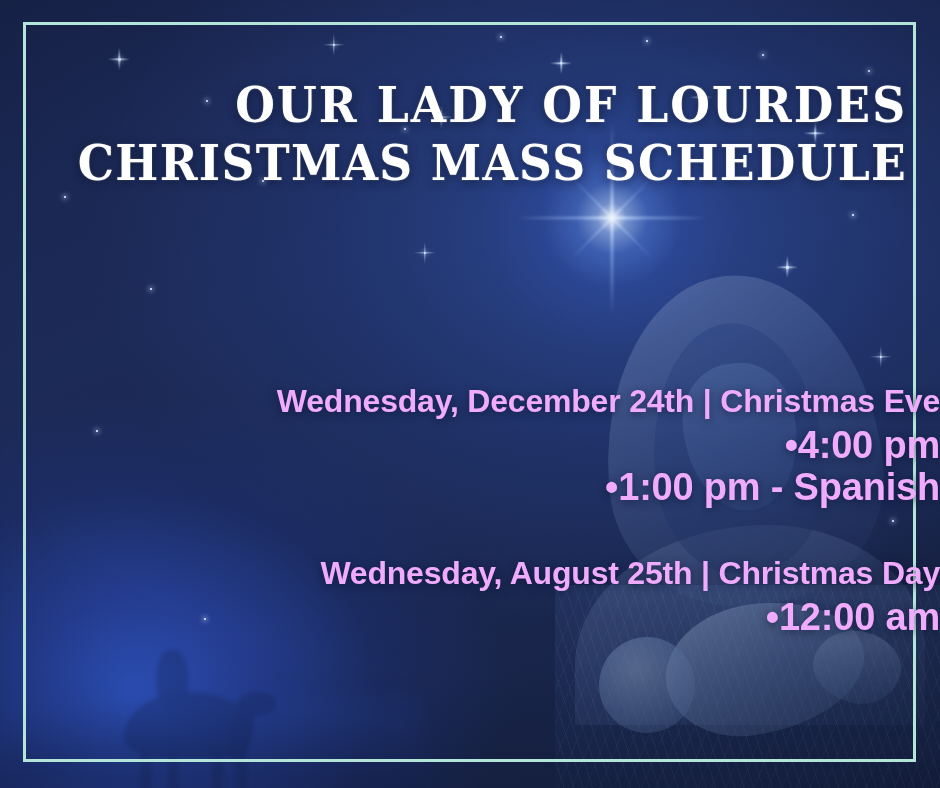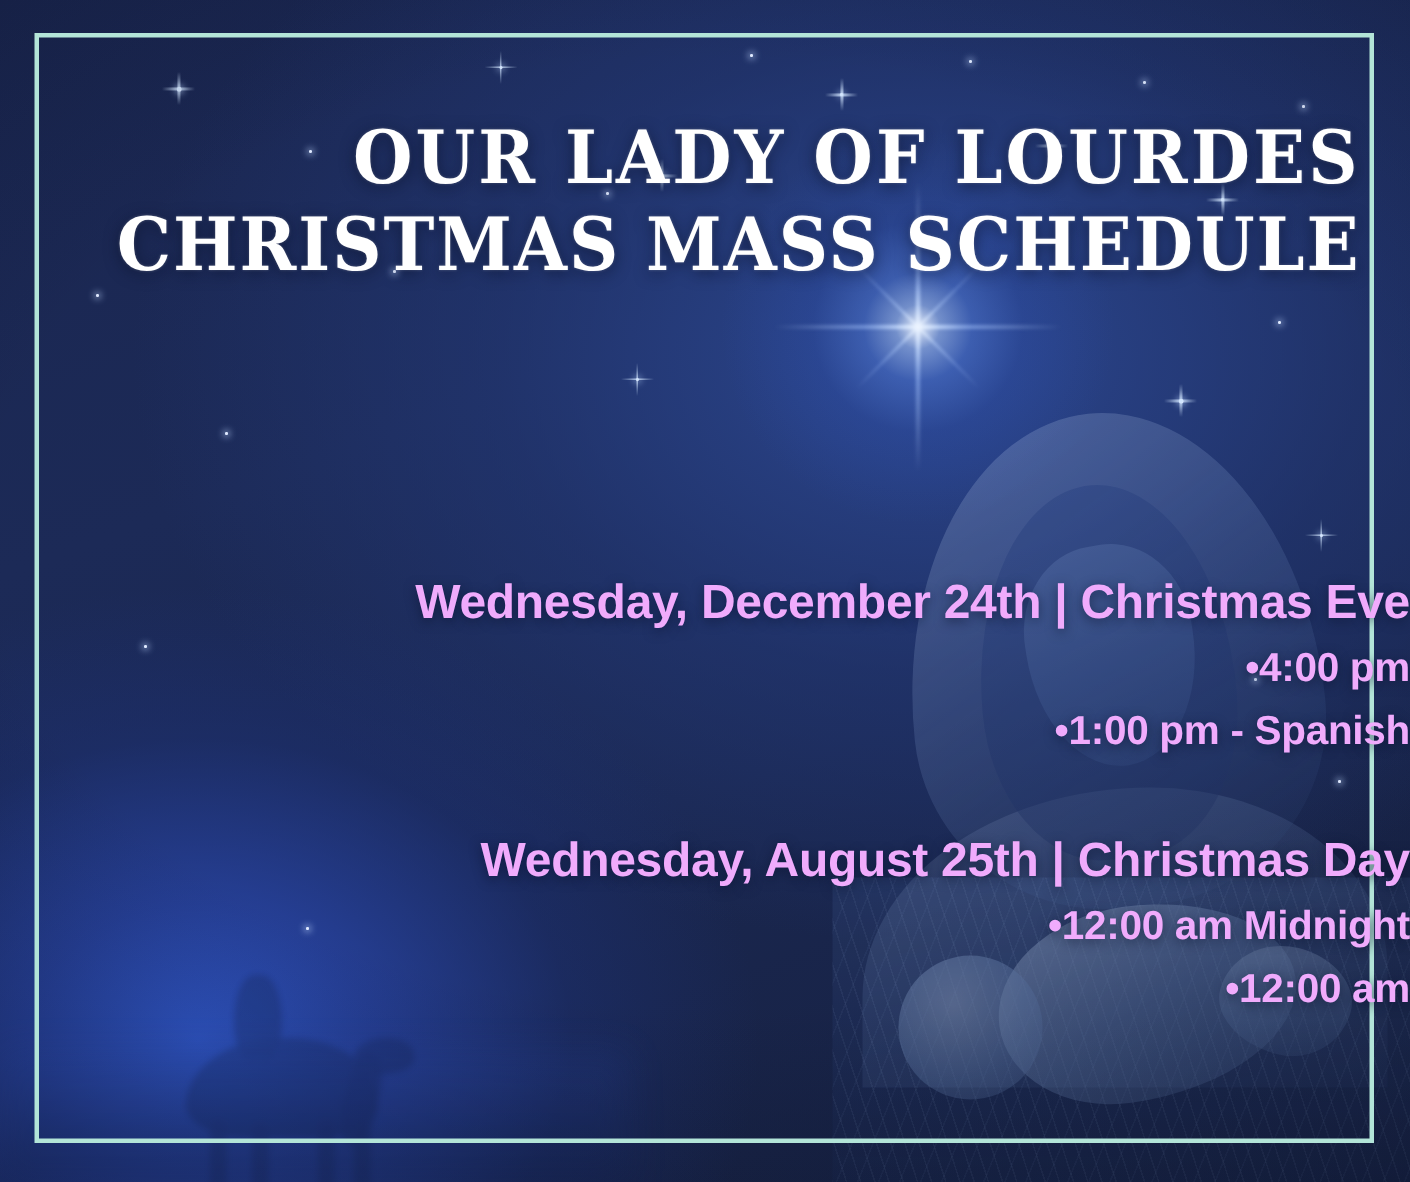--- a/index.html
+++ b/index.html
@@ -223,21 +223,21 @@
     font-family:"Liberation Sans", sans-serif;
     font-weight:700;
     font-size:32px;
     line-height:46px;
     letter-spacing:-.2px;
     text-shadow:0 2px 8px rgba(10,18,45,.6);
   }
   .time{
     font-family:"Liberation Sans", sans-serif;
     font-weight:700;
-    font-size:27px;
+    font-size:38px;
     line-height:42px;
     letter-spacing:-.2px;
     text-shadow:0 2px 8px rgba(10,18,45,.6);
   }
 </style>
 </head>
 <body>
 
 <div class="poster">
 
@@ -326,19 +326,18 @@
     <div class="schedule">
 
       <div class="block">
         <div class="day">Wednesday, December 24th | Christmas Eve</div>
         <div class="time">•4:00 pm</div>
         <div class="time">•1:00 pm - Spanish</div>
       </div>
 
       <div class="block">
         <div class="day">Wednesday, August 25th | Christmas Day</div>
-        <div class="time">•12:00 am Midnight</div>
         <div class="time">•12:00 am</div>
       </div>
 
     </div>
   </div>
 </div>
 
 </body></html>

